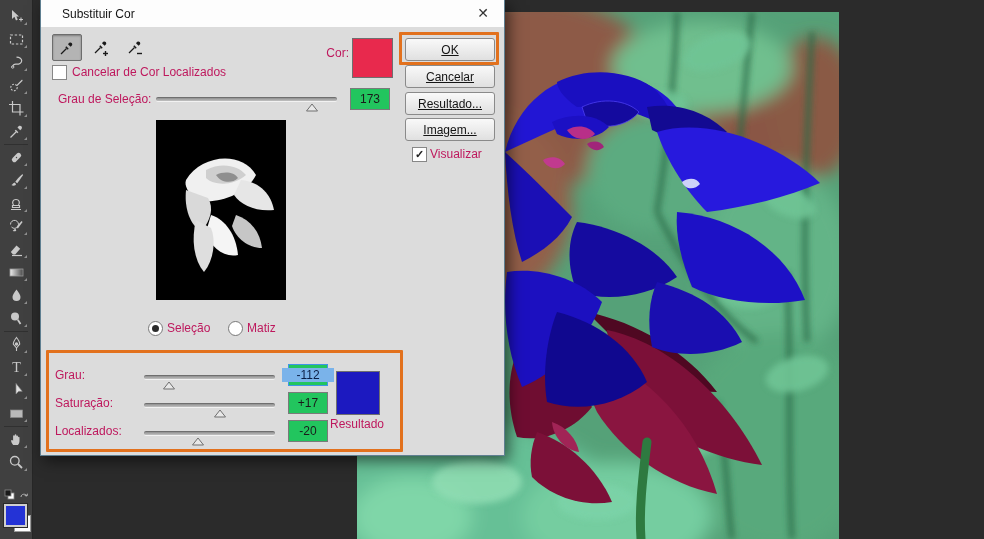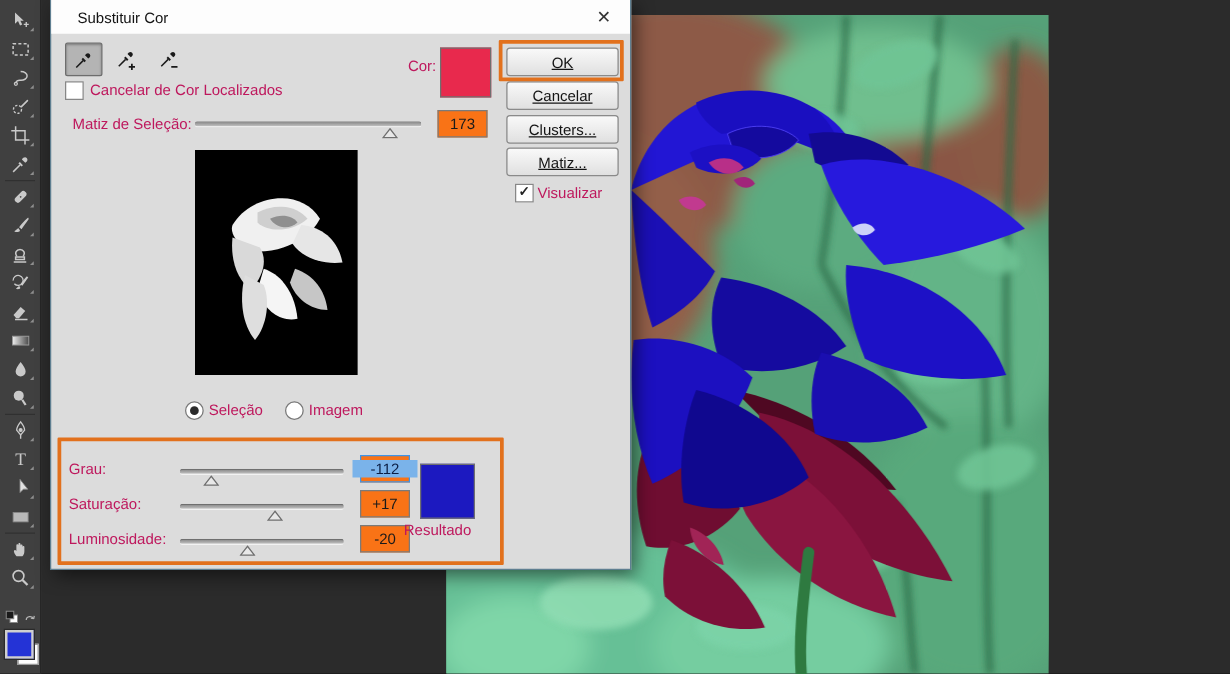--- a/index.html
+++ b/index.html
@@ -38,21 +38,21 @@
           justify-content:center;border:1px solid transparent;border-radius:2px;}
   .eyebtn.active{background:#b4b4b4;border-color:#6d6d6d;box-shadow:inset 0 1px 2px rgba(0,0,0,.3);}
 
   .cb{position:absolute;width:13px;height:13px;background:#fff;border:1px solid #878787;
       display:flex;align-items:center;justify-content:center;font-size:11px;font-weight:bold;color:#222;line-height:1;}
 
   .track{position:absolute;height:3px;background:linear-gradient(#8f8f8f,#c2c2c2);
          border-top:1px solid #6f6f6f;border-bottom:1px solid #f2f2f2;border-radius:2px;}
   .thumb{position:absolute;top:0;transform:translateX(-50%);}
 
-  .vbox{position:absolute;width:38px;height:20px;background:#f97316;border:1px solid #7a7a7a;
+  .vbox{position:absolute;width:38px;height:20px;background:#22c55e;border:1px solid #7a7a7a;
         font-size:12px;display:flex;align-items:center;justify-content:center;}
   .vbox.focus{border:1px solid #3f94e8;}
   .vbox.focus span{background:#7ab3ea;color:#0c1f45;padding:0 14px;}
 
   .previewbox{position:absolute;left:115px;top:120px;width:130px;height:180px;background:#000;}
 
   .radio{position:absolute;width:13px;height:13px;border-radius:50%;background:#fff;border:1px solid #787878;}
   .radio.on::after{content:"";position:absolute;left:3px;top:3px;width:7px;height:7px;border-radius:50%;background:#2b2b2b;}
 
   .swatch{position:absolute;border:1px solid #6f6f6f;}
@@ -319,21 +319,21 @@
           <path d="M10 13.5h5" stroke-width="1.4"></path>
         </svg>
     </div>
 
     <div class="cb" style="left:11px;top:65px"></div>
     <div class="lbl" style="left:31px;top:65px">Cancelar de Cor Localizados</div>
 
     <div class="lbl" style="left:270px;top:46px;width:38px;text-align:right">Cor:</div>
     <div class="swatch" style="left: 311px; top: 38px; width: 39px; height: 38px; background: rgb(232, 41, 77);"></div>
 
-    <div class="lbl" style="left:17px;top:92px">Matiz de Seleção:</div>
+    <div class="lbl" style="left:17px;top:92px">Grau de Seleção:</div>
     <div class="track" style="left:115px;top:97px;width:181px">
       <span class="thumb" style="left: 86%;"><svg width="13" height="9">
             <path d="M6.5 1 12 8H1z" fill="#e8e8e8" stroke="#6f6f6f"></path>
           </svg></span>
     </div>
     <div class="vbox" style="left:309px;top:88px">
         <span>173</span>
       </div>
 
     <div class="previewbox">
@@ -346,21 +346,21 @@
         <path d="M30 70c-2 20 5 35 15 42 10-12 13-24 7-34z" fill="#d9d9d9"></path>
         <path d="M55 95c15 5 25 20 27 40-14 3-27-7-32-23z" fill="#f5f5f5"></path>
         <path d="M40 100c-5 20-2 40 8 52 10-12 12-32 7-44z" fill="#dedede"></path>
         <path d="M80 95c15 5 24 17 26 33-14 0-26-10-30-22z" fill="#c6c6c6"></path>
       </svg>
     </div>
 
     <div class="radio on" style="left:107px;top:321px"></div>
     <div class="lbl" style="left:126px;top:321px">Seleção</div>
     <div class="radio" style="left:187px;top:321px"></div>
-    <div class="lbl" style="left:206px;top:321px">Imagem</div>
+    <div class="lbl" style="left:206px;top:321px">Matiz</div>
 
     <div class="lbl" style="left:14px;top:368px">Grau:</div>
     <div class="track" style="left:103px;top:375px;width:131px">
       <span class="thumb" style="left: 19%;"><svg width="13" height="9">
             <path d="M6.5 1 12 8H1z" fill="#e8e8e8" stroke="#6f6f6f"></path>
           </svg></span>
     </div>
     <div class="vbox focus" style="left:247px;top:364px">
         <span>-112</span>
       </div>
@@ -368,37 +368,37 @@
     <div class="lbl" style="left:14px;top:396px">Saturação:</div>
     <div class="track" style="left:103px;top:403px;width:131px">
       <span class="thumb" style="left: 58%;"><svg width="13" height="9">
             <path d="M6.5 1 12 8H1z" fill="#e8e8e8" stroke="#6f6f6f"></path>
           </svg></span>
     </div>
     <div class="vbox" style="left:247px;top:392px">
         <span>+17</span>
       </div>
 
-    <div class="lbl" style="left:14px;top:424px">Luminosidade:</div>
+    <div class="lbl" style="left:14px;top:424px">Localizados:</div>
     <div class="track" style="left:103px;top:431px;width:131px">
       <span class="thumb" style="left: 41%;"><svg width="13" height="9">
             <path d="M6.5 1 12 8H1z" fill="#e8e8e8" stroke="#6f6f6f"></path>
           </svg></span>
     </div>
     <div class="vbox" style="left:247px;top:420px">
         <span>-20</span>
       </div>
 
     <div class="swatch" style="left: 295px; top: 371px; width: 42px; height: 42px; background: rgb(28, 25, 192);"></div>
-    <div class="lbl" style="left:282px;top:417px;width:68px;">Resultado</div>
+    <div class="lbl" style="left:282px;top:417px;width:68px;text-align:center">Resultado</div>
 
     <div class="btn" style="top:38px">OK</div>
     <div class="btn" style="top:65px">Cancelar</div>
-    <div class="btn" style="top:92px">Clusters...</div>
-    <div class="btn" style="top:118px">Matiz...</div>
+    <div class="btn" style="top:92px">Resultado...</div>
+    <div class="btn" style="top:118px">Imagem...</div>
     <div class="cb" style="left:371px;top:147px">
         <span>✓</span>
       </div>
     <div class="lbl" style="left:389px;top:147px">Visualizar</div>
 
     <div class="ann" style="left: 358px; top: 32px; width: 100px; height: 33px; border-color: rgb(226, 113, 29);"></div>
     <div class="ann" style="left: 5px; top: 350px; width: 357px; height: 102px; border-color: rgb(226, 113, 29);"></div>
   </div>
 
 </div>

